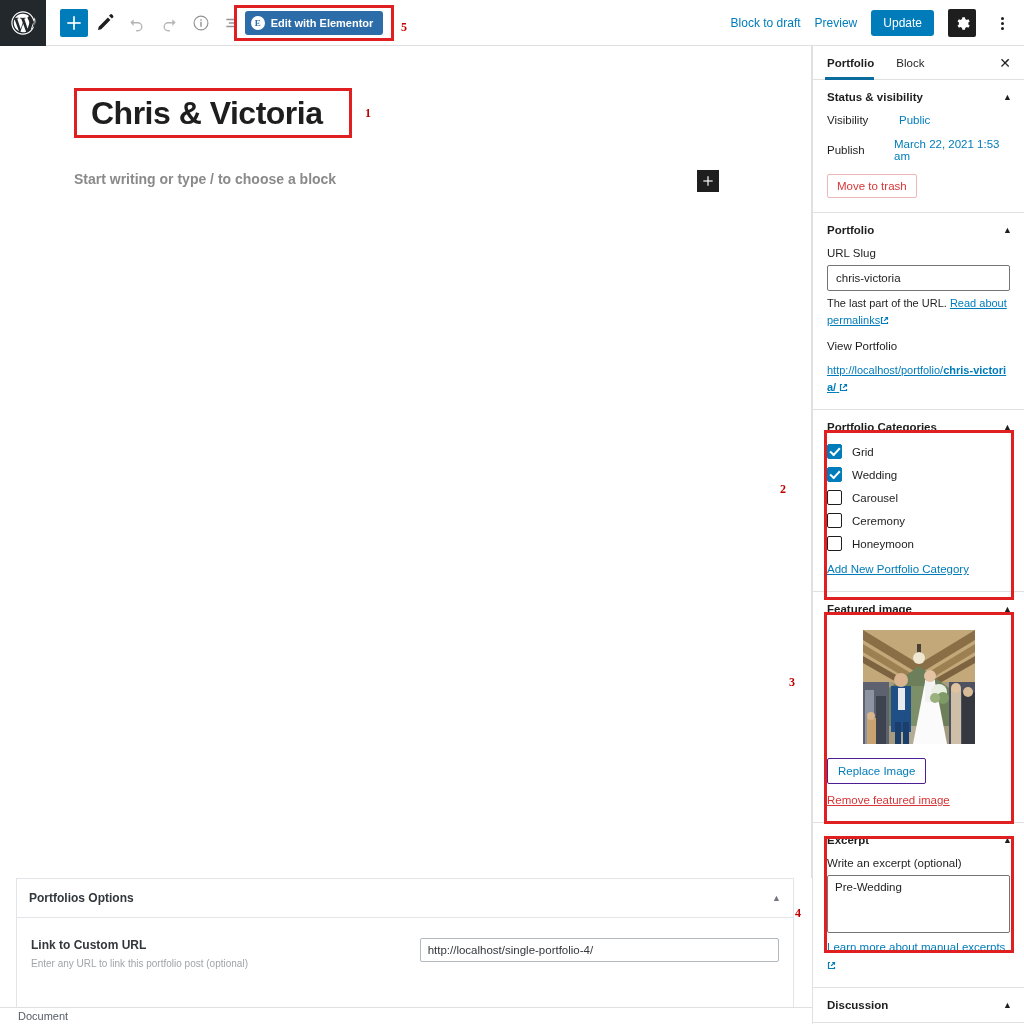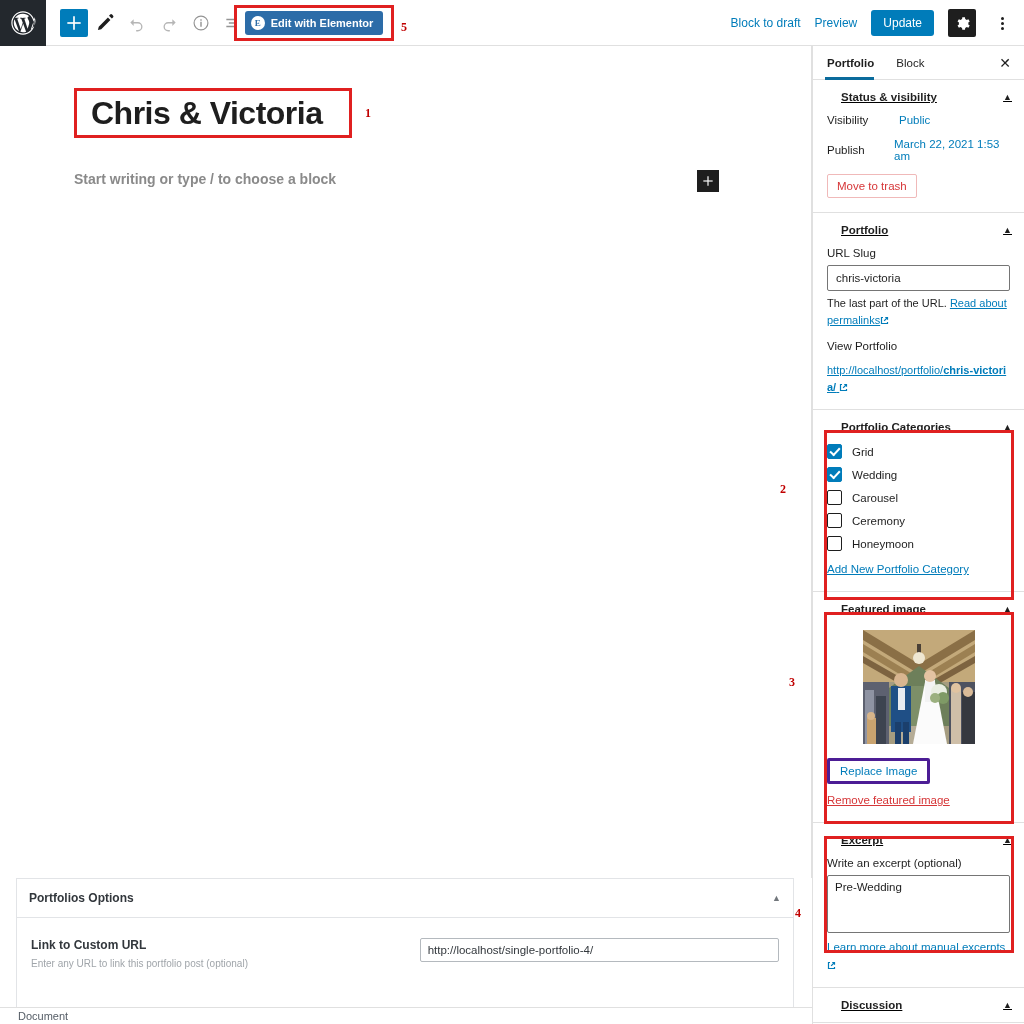--- a/index.html
+++ b/index.html
@@ -165,21 +165,21 @@
   }
   .sb-close {
     position: absolute; right: 10px; top: 8px;
     width: 18px; height: 18px; background: none; border: none; cursor: pointer;
     color: #1e1e1e; font-size: 14px; line-height: 1;
   }
 
   .panel { border-bottom: 1px solid #e0e0e0; }
   .panel-head {
     height: 34px; display: flex; align-items: center;
-    justify-content: space-between; padding: 0 12px 0 28px; cursor: pointer; text-decoration: underline;
+    justify-content: space-between; padding: 0 12px 0 14px; cursor: pointer;
   }
   .panel-title { font-size: 11.5px; font-weight: bold; color: #1e1e1e; }
   .chev { color: #1e1e1e; font-size: 9px; }
   .panel-body { padding: 0 14px 14px 14px; }
 
   .row { display: flex; align-items: center; margin-bottom: 12px; }
   .row-label { font-size: 11.5px; color: #1e1e1e; width: 72px; }
   .row-value {
     background: none; border: none; cursor: pointer;
     color: #007cba; font-size: 11.5px; font-family: "Liberation Sans", sans-serif;
@@ -229,21 +229,21 @@
     color: #007cba; text-decoration: underline; cursor: pointer;
   }
 
   
   .feat-img {
     width: 112px; height: 114px; margin: 4px auto 0 auto; display: block;
     border: 0; overflow: hidden; position: relative; cursor: pointer;
   }
   .replace-btn {
     display: block; margin-top: 14px;
-    border: 3px solid #4c1d95; background: #fff; color: #007cba;
+    border: 1px solid #4c1d95; background: #fff; color: #007cba;
     border-radius: 2px; height: 26px; padding: 0 10px; cursor: pointer;
     font-size: 11.5px; font-family: "Liberation Sans", sans-serif;
   }
   .remove-link {
     display: inline-block; margin-top: 10px; font-size: 11.5px;
     color: #d63638; text-decoration: underline; cursor: pointer;
   }
 
   
   .excerpt-area {

